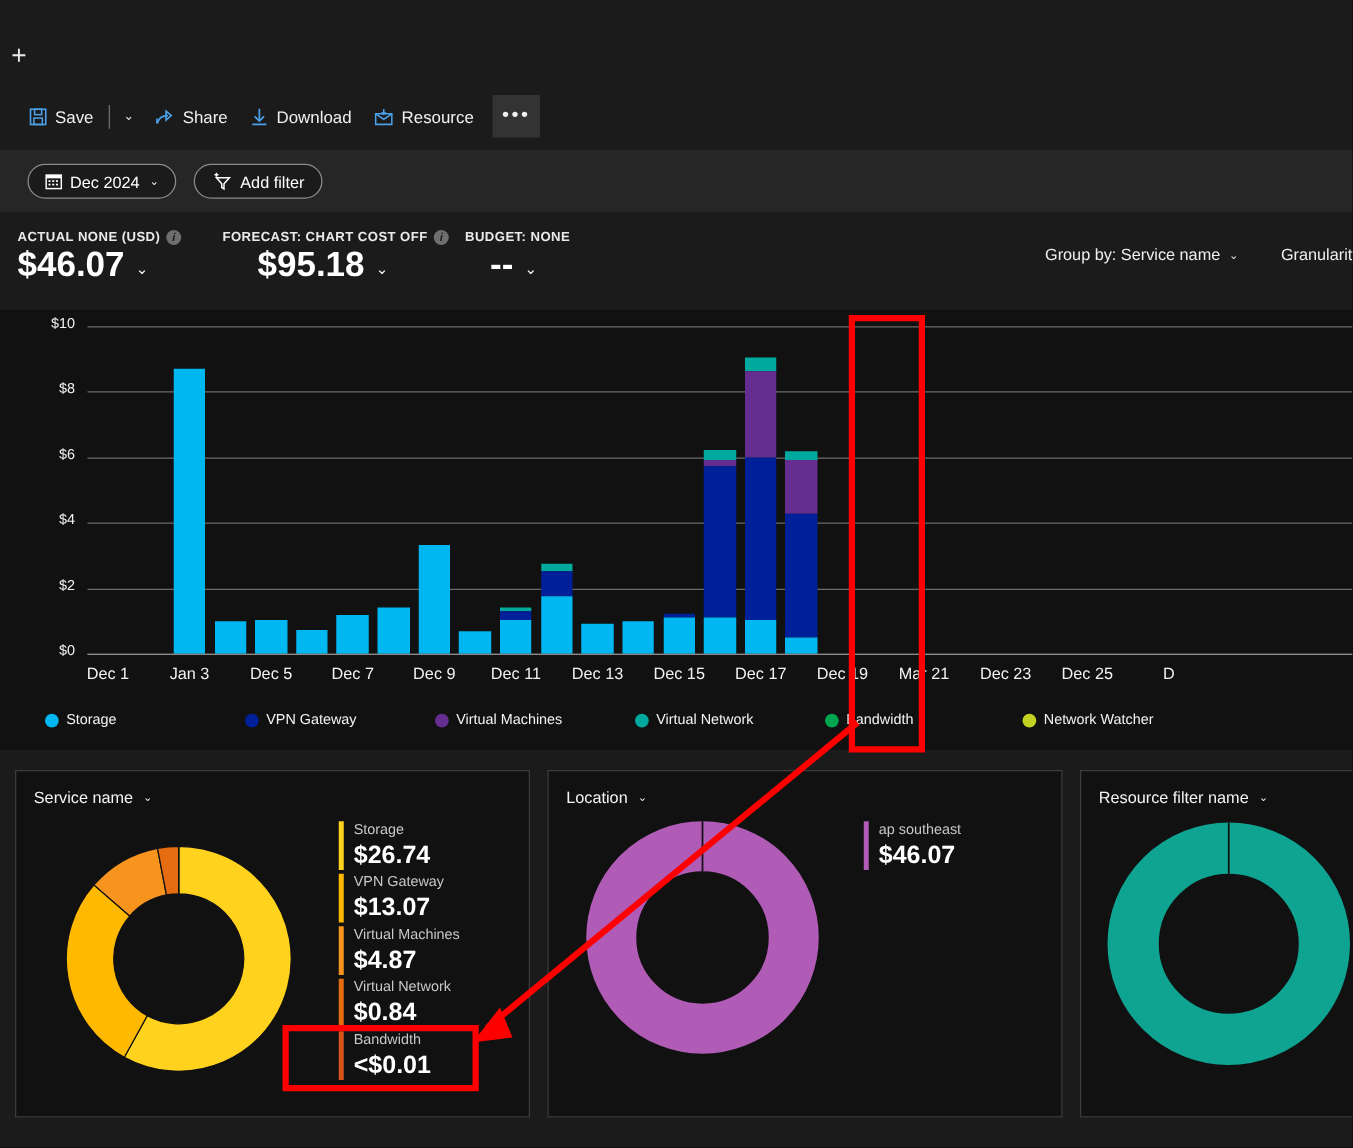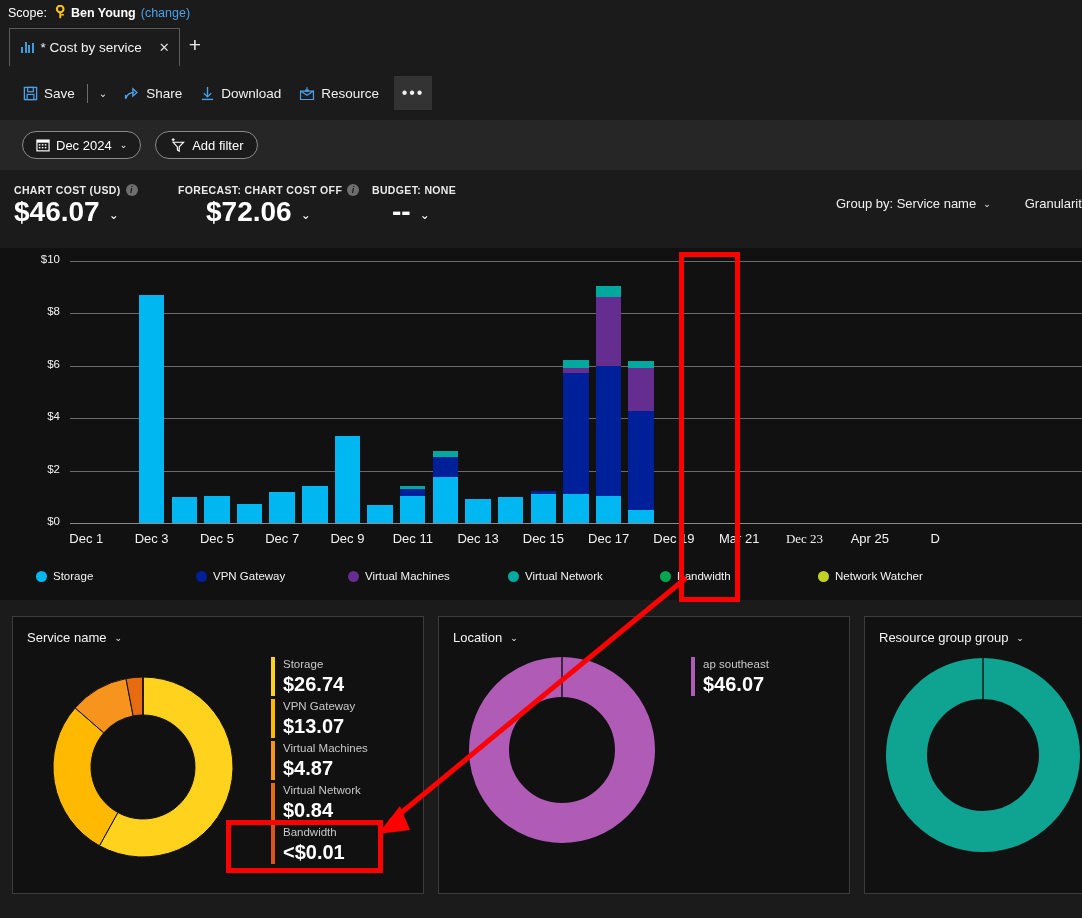--- a/index.html
+++ b/index.html
@@ -119,44 +119,22 @@
 
   
   .anno-box { position: absolute; border: 5px solid #ff0000; pointer-events: none; }
   .anno-svg { position: absolute; left: 0; top: 0; width: 1082px; height: 918px; pointer-events: none; }
 </style>
 </head>
 <body>
 
 <div id="root">
 
-  <div class="scope-bar">
-    <span>Scope:</span>
-    <span class="key-icon">
-      <svg width="13" height="14" viewBox="0 0 13 14">
-          <circle cx="6.2" cy="4" r="3.3" fill="none" stroke="#ffc20e" stroke-width="2.1"></circle>
-          <rect x="5.3" y="6.6" width="1.9" height="6.6" fill="#ffc20e"></rect>
-          <rect x="7.2" y="9" width="2.6" height="1.6" fill="#ffc20e"></rect>
-        </svg>
-    </span>
-    <span class="scope-name">Ben Young</span>
-    <span class="scope-change">(change)</span>
-  </div>
 
   <div class="tab-strip">
-    <div class="tab">
-      <span class="chart-glyph">
-          <i></i>
-          <i></i>
-          <i></i>
-          <i></i>
-        </span>
-      <span>* Cost by service</span>
-      <span class="tab-close">✕</span>
-    </div>
     <div class="tab-add">+</div>
   </div>
 
   <div class="command-bar">
     <div class="cmd">
       <span class="ci">
         <svg width="15" height="15" viewBox="0 0 16 16">
             <rect x="1.5" y="1.5" width="13" height="13" fill="none" stroke="#4ba0e8" stroke-width="1.4"></rect>
             <rect x="5" y="1.5" width="6" height="4.6" fill="none" stroke="#4ba0e8" stroke-width="1.3"></rect>
             <rect x="4.4" y="9" width="7.2" height="5.5" fill="none" stroke="#4ba0e8" stroke-width="1.3"></rect>
@@ -226,36 +204,36 @@
           </svg>
       </span>
       <span>Add filter</span>
     </div>
   </div>
 
   <div class="kpi-row">
 
     <div class="kpi" style="left:14px">
       <div class="kpi-title">
-        <span>CHART COST (USD)</span>
+        <span>ACTUAL NONE (USD)</span>
         <span class="info-dot">i</span>
       </div>
       <div class="kpi-value">
         <span>$46.07</span>
         <span class="vcaret">⌄</span>
       </div>
     </div>
 
     <div class="kpi" style="left:178px">
       <div class="kpi-title">
         <span>FORECAST: CHART COST OFF</span>
         <span class="info-dot">i</span>
       </div>
       <div class="kpi-value" style="padding-left:28px">
-        <span>$72.06</span>
+        <span>$95.18</span>
         <span class="vcaret">⌄</span>
       </div>
     </div>
 
     <div class="kpi" style="left:372px">
       <div class="kpi-title">
         <span>BUDGET: NONE</span>
       </div>
       <div class="kpi-value" style="padding-left:20px">
         <span>--</span>
@@ -438,32 +416,32 @@
         <div class="barcol" style="width: 32.6452px;">
           <div style="width: 25.4632px; margin-left: 3.59097px; display: flex; flex-direction: column; justify-content: flex-end;"></div>
         </div>
         <div class="barcol" style="width: 32.6452px;">
           <div style="width: 25.4632px; margin-left: 3.59097px; display: flex; flex-direction: column; justify-content: flex-end;"></div>
         </div>
       </div>
     <div class="xaxis"></div>
     <div class="xlabels" id="xlabels">
         <div class="xlab" style="left: 16.3226px;">Dec 1</div>
-        <div class="xlab" style="left: 81.6129px;">Dec 3</div>
+        <div class="xlab" style="left: 81.6129px;">Jan 3</div>
         <div class="xlab" style="left: 146.903px;">Dec 5</div>
         <div class="xlab" style="left: 212.194px;">Dec 7</div>
         <div class="xlab" style="left: 277.484px;">Dec 9</div>
         <div class="xlab" style="left: 342.774px;">Dec 11</div>
         <div class="xlab" style="left: 408.065px;">Dec 13</div>
         <div class="xlab" style="left: 473.355px;">Dec 15</div>
         <div class="xlab" style="left: 538.645px;">Dec 17</div>
         <div class="xlab" style="left: 603.935px;">Dec 19</div>
         <div class="xlab" style="left: 669.226px;">Mar 21</div>
-        <div class="xlab" style="left: 734.516px; font-family: Liberation Serif, serif;">Dec 23</div>
-        <div class="xlab" style="left: 799.806px;">Apr 25</div>
+        <div class="xlab" style="left: 734.516px;">Dec 23</div>
+        <div class="xlab" style="left: 799.806px;">Dec 25</div>
         <div class="xlab" style="left: 865.097px;">D</div>
       </div>
     <div class="legend" id="legend">
         <div class="lgi" style="left: 0px;">
           <span class="lgdot" style="background: rgb(0, 183, 241);"></span>
           <span>Storage</span>
         </div>
         <div class="lgi" style="left: 160px;">
           <span class="lgdot" style="background: rgb(0, 32, 154);"></span>
           <span>VPN Gateway</span>
@@ -559,21 +537,21 @@
             <div>
               <div class="dl-name">ap southeast</div>
               <div class="dl-val">$46.07</div>
             </div>
           </div>
         </div>
     </div>
 
     <div class="card" style="left:864px; width:412px">
       <div class="card-title">
-        <span>Resource group group</span>
+        <span>Resource filter name</span>
         <span class="tcaret">⌄</span>
       </div>
       <div class="donut-wrap" style="left:18px; top:38px;">
         <svg width="200" height="200" viewBox="0 0 200 200" id="donut-rg">
             <circle cx="100" cy="100" r="76.5" fill="none" stroke="#0FA391" stroke-width="41"></circle>
             <line x1="100" y1="3" x2="100" y2="44" stroke="#111111" stroke-width="1.4"></line>
           </svg>
       </div>
     </div>
   </div>

